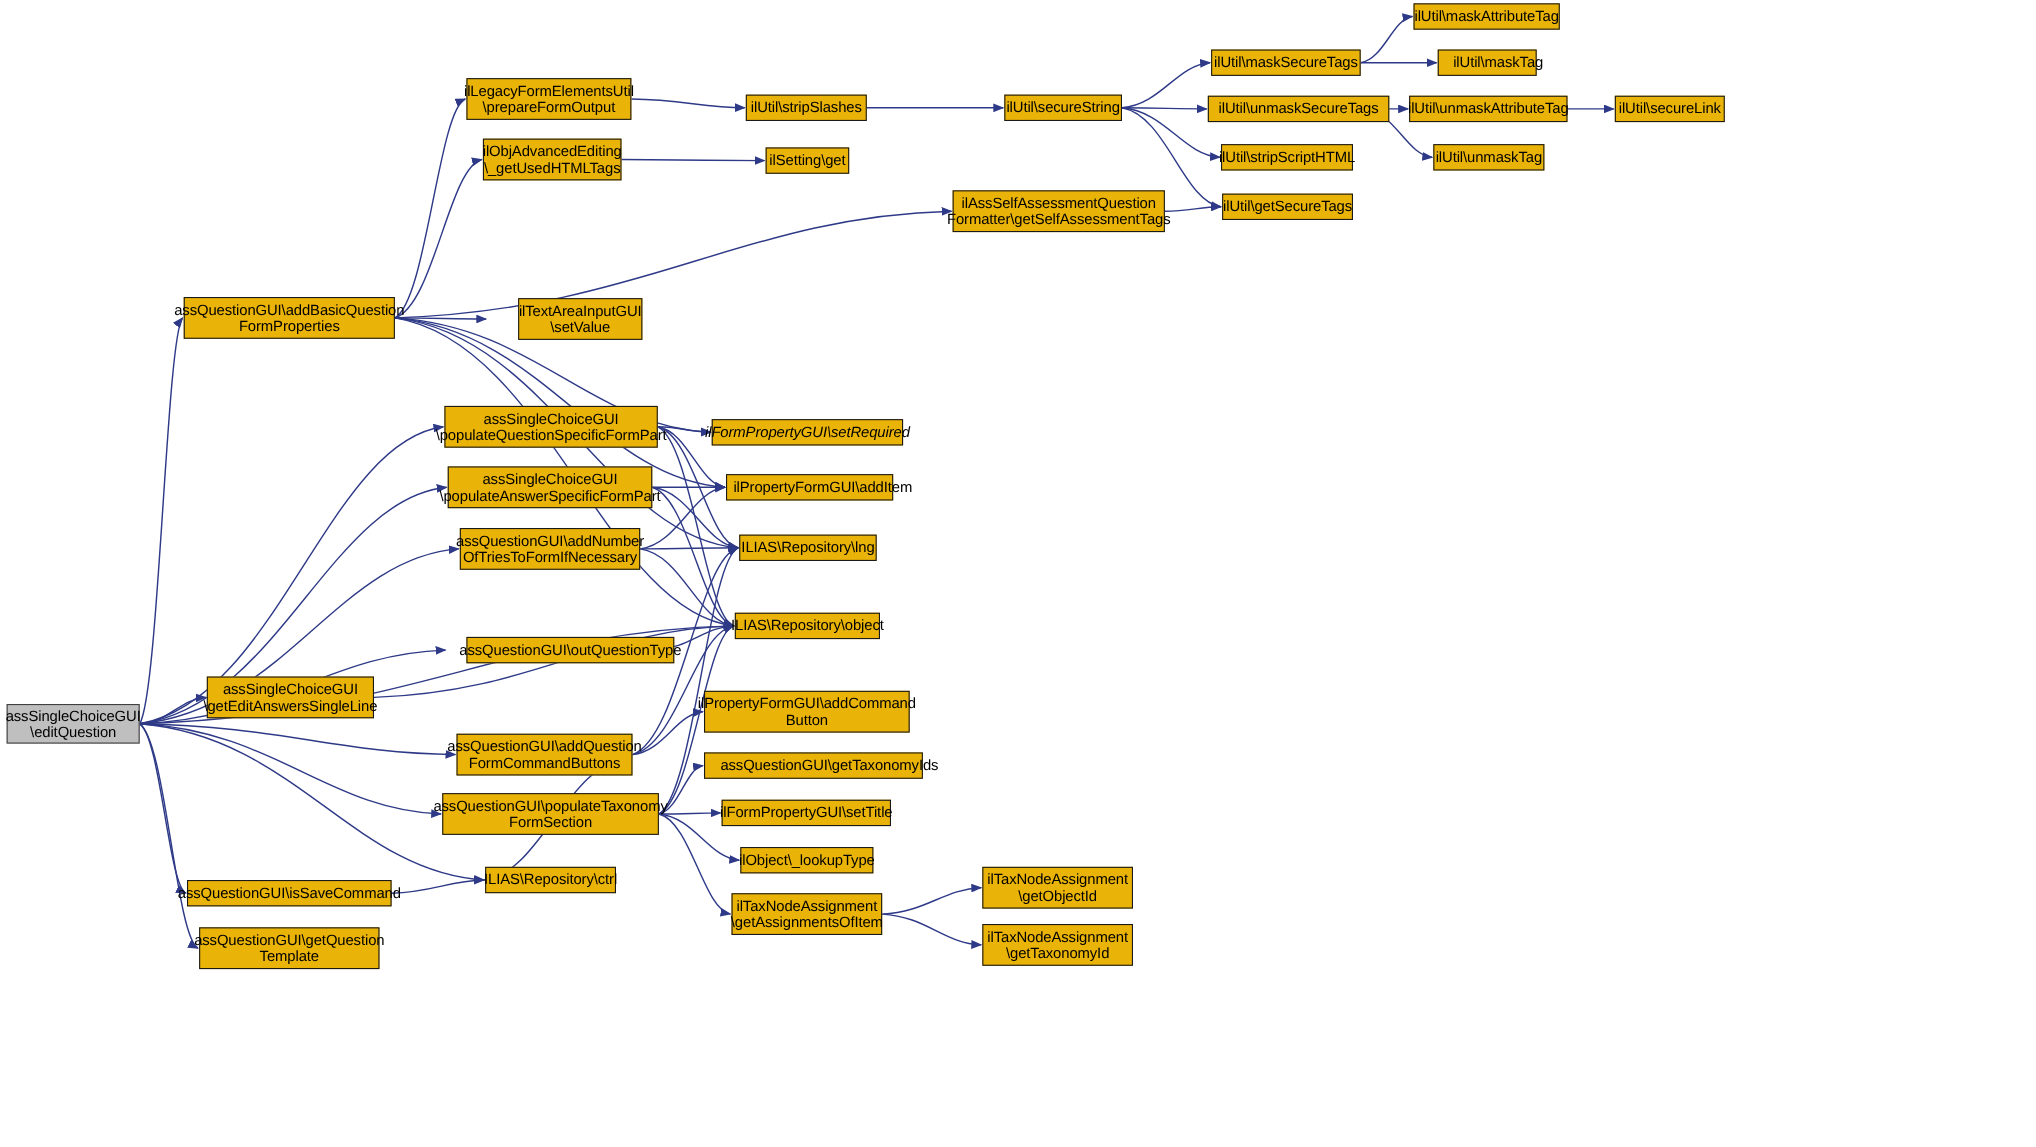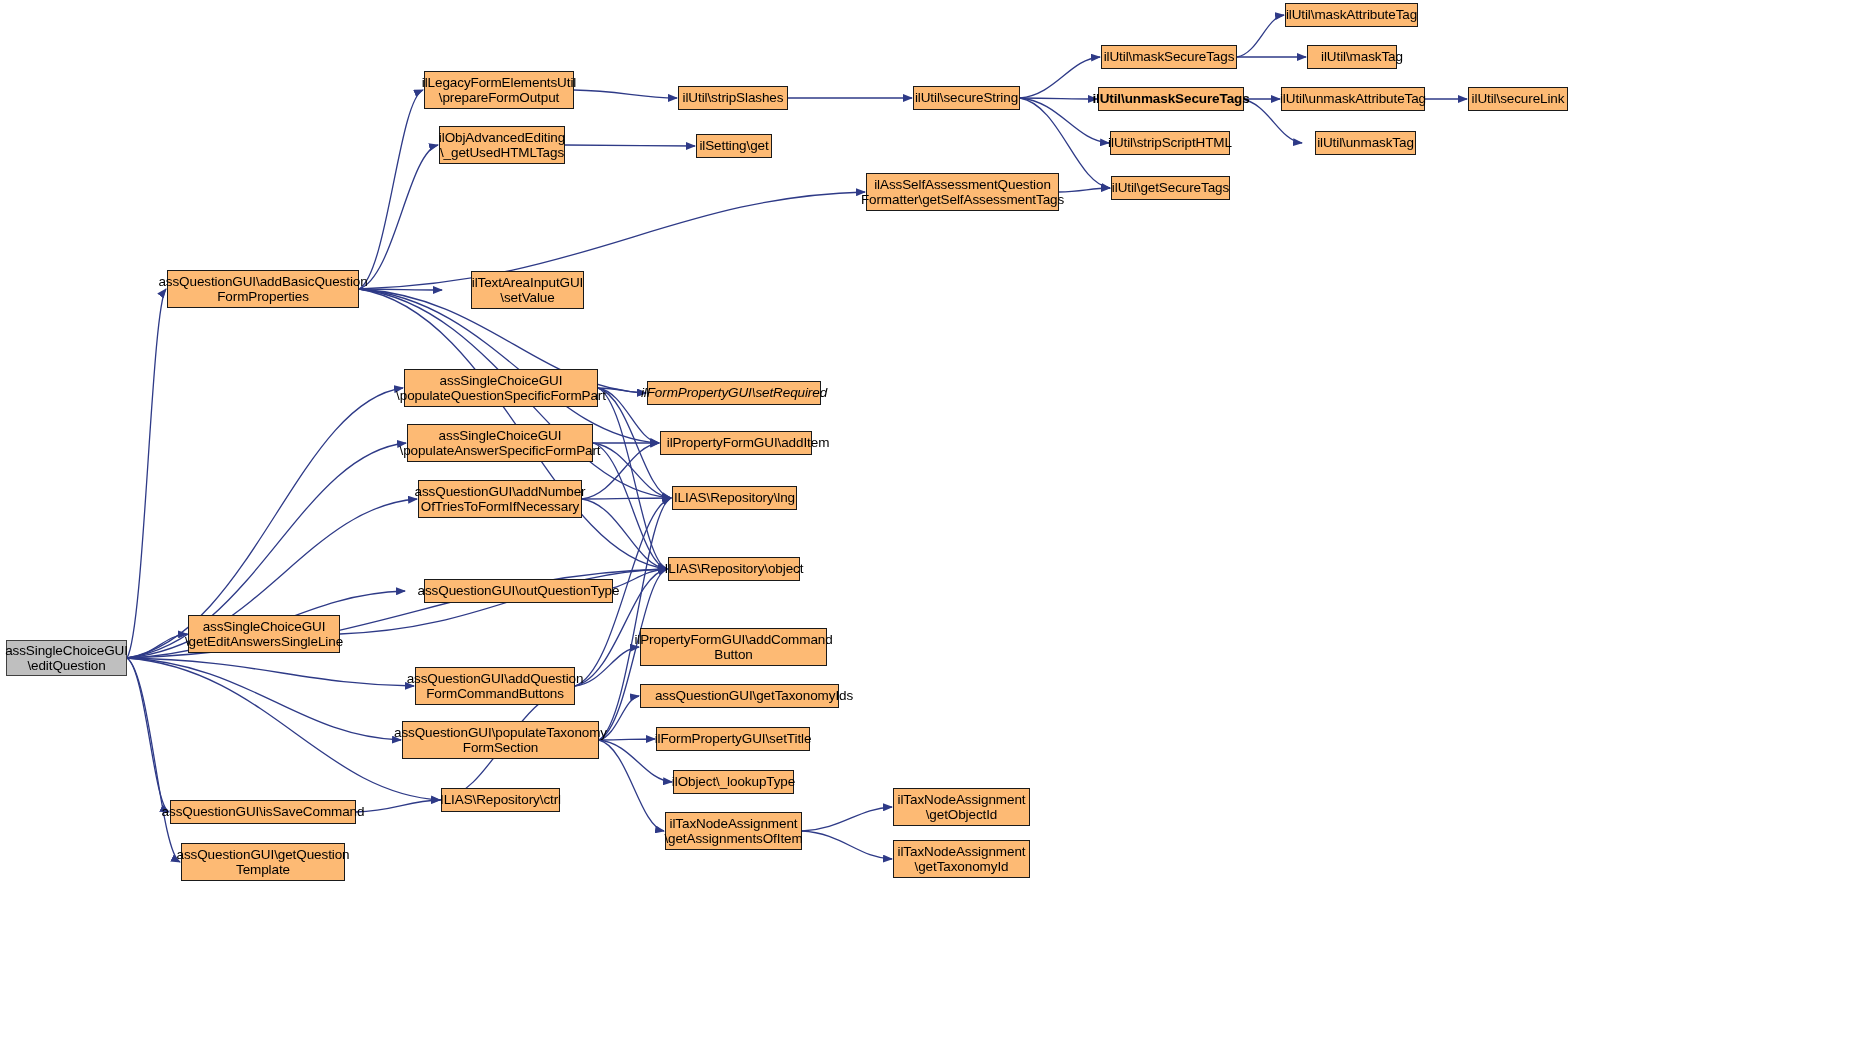--- a/index.html
+++ b/index.html
@@ -1,19 +1,19 @@
 <!DOCTYPE html>
 <html><head>
 <meta charset="utf-8">
 <style>
   html,body{margin:0;padding:0;background:#ffffff;}
   body{font-family:"Liberation Sans",sans-serif;}
   #canvas{position:relative;width:1851px;height:1043px;background:#fff;overflow:hidden;}
   svg#edges{position:absolute;left:0;top:0;width:1851px;height:1043px;}
-  .node{position:absolute;box-sizing:border-box;background:#fdba74;border:1px solid #404040;
+  .node{position:absolute;box-sizing:border-box;background:#eab308;border:1px solid #404040;
         display:flex;align-items:center;justify-content:center;text-align:center;
         font-family:"Liberation Sans",sans-serif;font-size:13.5px;color:#000;line-height:1.12;
         white-space:pre-line;letter-spacing:-0.1px;}
   .node.root{background:#bfbfbf;border:1px solid #404040;}
   .node.thin{border:1px solid #1a1a1a;}
 </style>
 </head>
 <body>
 
 <div id="canvas">
@@ -90,27 +90,27 @@
       <div class="node thin" style="left: 167px; top: 270px; width: 192px; height: 38px;">assQuestionGUI\addBasicQuestion
 FormProperties</div>
       <div class="node thin" style="left: 424px; top: 71px; width: 150px; height: 38px;">ilLegacyFormElementsUtil
 \prepareFormOutput</div>
       <div class="node thin" style="left: 439px; top: 126px; width: 126px; height: 38px;">ilObjAdvancedEditing
 \_getUsedHTMLTags</div>
       <div class="node thin" style="left: 678px; top: 86px; width: 110px; height: 24px;">ilUtil\stripSlashes</div>
       <div class="node thin" style="left: 696px; top: 134px; width: 76px; height: 24px;">ilSetting\get</div>
       <div class="node thin" style="left: 913px; top: 86px; width: 107px; height: 24px;">ilUtil\secureString</div>
       <div class="node thin" style="left: 1101px; top: 45px; width: 136px; height: 24px;">ilUtil\maskSecureTags</div>
-      <div class="node thin" style="left: 1098px; top: 87px; width: 146px; height: 24px; font-weight: bold;">ilUtil\unmaskSecureTags</div>
+      <div class="node thin" style="left: 1098px; top: 87px; width: 165px; height: 24px;">ilUtil\unmaskSecureTags</div>
       <div class="node thin" style="left: 1110px; top: 131px; width: 120px; height: 24px;">ilUtil\stripScriptHTML</div>
       <div class="node thin" style="left: 1111px; top: 176px; width: 119px; height: 24px;">ilUtil\getSecureTags</div>
       <div class="node thin" style="left: 1285px; top: 3px; width: 133px; height: 24px;">ilUtil\maskAttributeTag</div>
       <div class="node thin" style="left: 1307px; top: 45px; width: 90px; height: 24px; padding-left: 20px;">ilUtil\maskTag</div>
       <div class="node thin" style="left: 1281px; top: 87px; width: 144px; height: 24px;">ilUtil\unmaskAttributeTag</div>
-      <div class="node thin" style="left: 1303px; top: 131px; width: 101px; height: 24px; margin-left: 12px;">ilUtil\unmaskTag</div>
+      <div class="node thin" style="left: 1303px; top: 131px; width: 101px; height: 24px;">ilUtil\unmaskTag</div>
       <div class="node thin" style="left: 1468px; top: 87px; width: 100px; height: 24px;">ilUtil\secureLink</div>
       <div class="node thin" style="left: 866px; top: 173px; width: 193px; height: 38px;">ilAssSelfAssessmentQuestion
 Formatter\getSelfAssessmentTags</div>
       <div class="node thin" style="left: 443px; top: 271px; width: 113px; height: 38px; margin-left: 28px;">ilTextAreaInputGUI
 \setValue</div>
       <div class="node thin" style="left: 404px; top: 369px; width: 194px; height: 38px;">assSingleChoiceGUI
 \populateQuestionSpecificFormPart</div>
       <div class="node thin" style="left: 407px; top: 424px; width: 186px; height: 38px;">assSingleChoiceGUI
 \populateAnswerSpecificFormPart</div>
       <div class="node thin" style="left: 418px; top: 480px; width: 164px; height: 38px;">assQuestionGUI\addNumber

